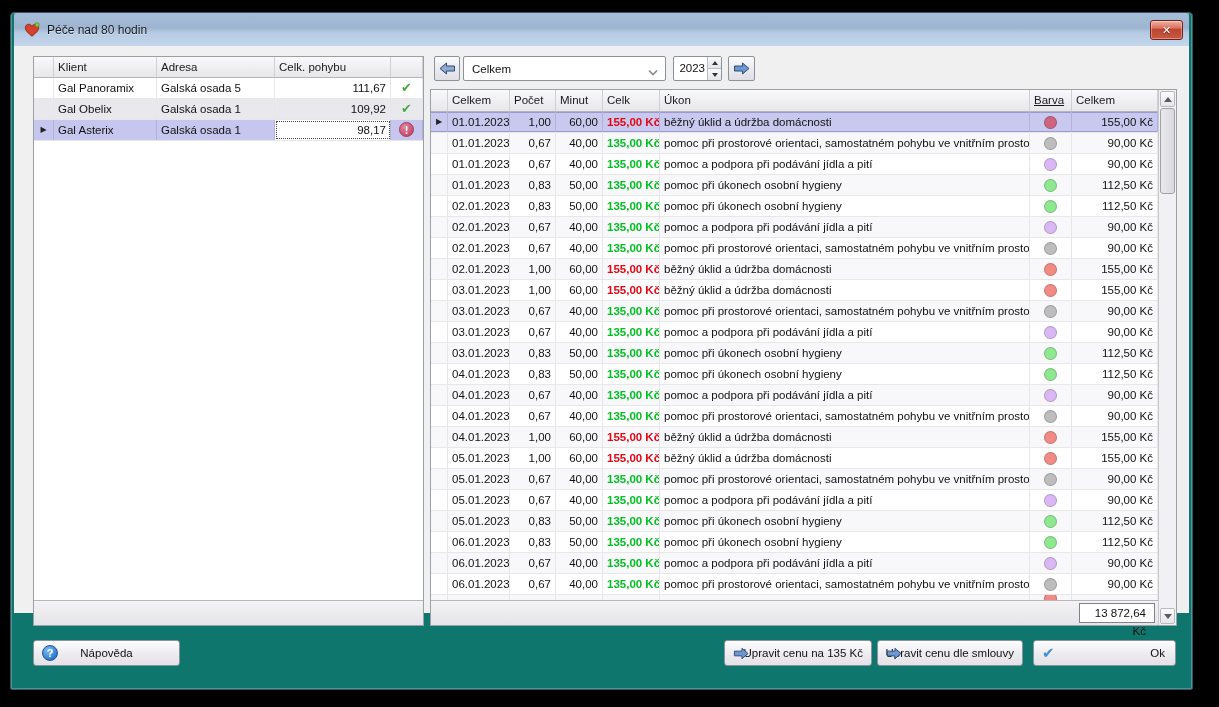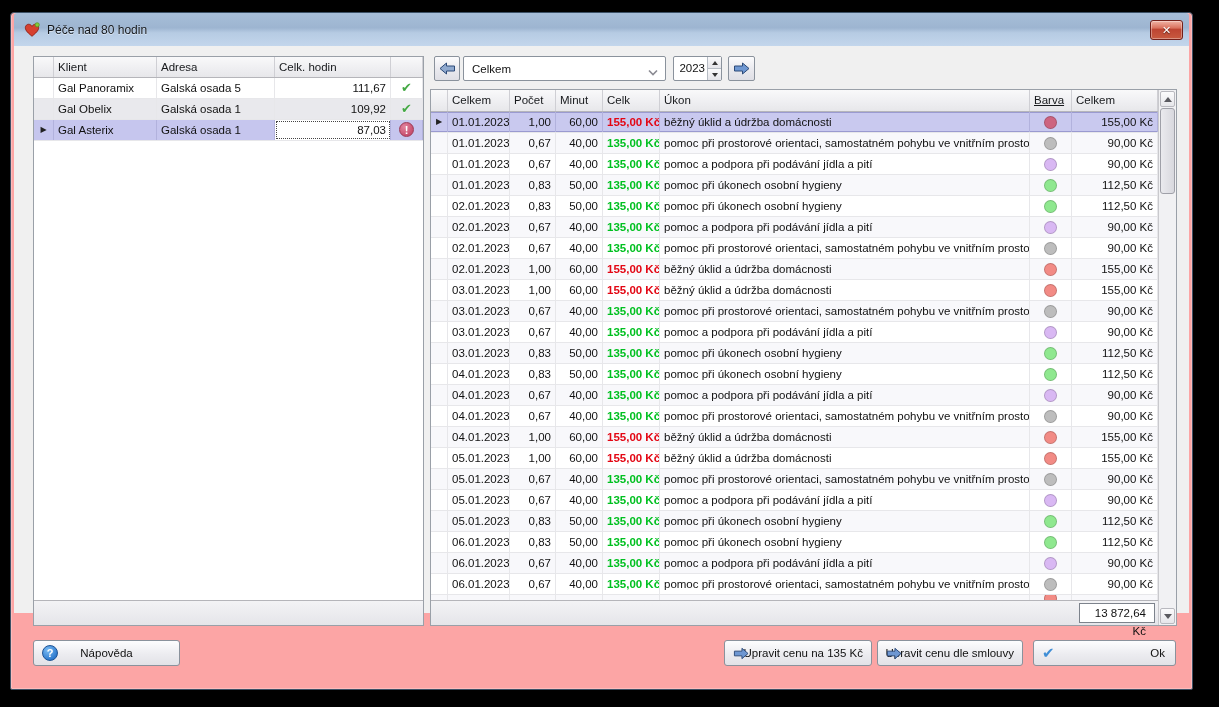--- a/index.html
+++ b/index.html
@@ -1,21 +1,21 @@
 <!DOCTYPE html>
 <html><head>
 <meta charset="utf-8">
 <style>
   html,body{margin:0;padding:0;background:#000;width:1219px;height:707px;overflow:hidden;
     font-family:"Liberation Sans","DejaVu Sans",sans-serif;font-size:11.5px;color:#111;}
   *{box-sizing:border-box;}
 
   
   .window{position:absolute;left:10px;top:12px;width:1183px;height:678px;
-    background:#fca5a5;border:1px solid #3c5166;border-radius:4px 4px 2px 2px;
+    background:#0f766e;border:1px solid #3c5166;border-radius:4px 4px 2px 2px;
     padding:0 3px 3px 3px;box-shadow:0 0 0 1px rgba(255,255,255,.25) inset;}
   .titlebar{position:relative;height:33px;display:flex;align-items:center;
     background:linear-gradient(#a7bed8,#9db5d1 45%,#b6cbe3 60%,#c3d6ec);
     border-radius:3px 3px 0 0;padding-left:9px;}
   .title-text{font-size:12px;color:#15181c;margin-left:6px;text-shadow:0 1px 0 rgba(255,255,255,.5);}
   .heart-icon{width:18px;height:18px;display:inline-block;}
   .close-btn{position:absolute;right:6px;top:7px;width:33px;height:20px;
     background:linear-gradient(#f0b3a5,#d9705c 40%,#bd4432 45%,#c85a40);
     border:1px solid #73201a;border-radius:3px;color:#fff;font-weight:bold;font-size:11px;
     text-align:center;line-height:18px;text-shadow:0 1px 1px rgba(0,0,0,.55);
@@ -129,21 +129,21 @@
     <div class="close-btn">✕</div>
   </div>
 
   <div class="content">
 
     <div class="panel clients">
       <div class="grid-header">
         <div class="cell l-marker"></div>
         <div class="cell l-klient">Klient</div>
         <div class="cell l-adresa">Adresa</div>
-        <div class="cell l-hodin">Celk. hodin</div>
+        <div class="cell l-hodin">Celk. pohybu</div>
         <div class="cell l-icon"></div>
       </div>
       <div>
           <div class="row lrow">
     <div class="cell l-marker marker-glyph"></div>
     <div class="cell l-klient">Gal Panoramix</div>
     <div class="cell l-adresa">Galská osada 5</div>
     <div class="cell l-hodin num">111,67</div>
     <div class="cell l-icon"><span class="status-ok">✔</span></div>
   </div>
@@ -151,21 +151,21 @@
     <div class="cell l-marker marker-glyph"></div>
     <div class="cell l-klient">Gal Obelix</div>
     <div class="cell l-adresa">Galská osada 1</div>
     <div class="cell l-hodin num">109,92</div>
     <div class="cell l-icon"><span class="status-ok">✔</span></div>
   </div>
           <div class="row lrow sel">
     <div class="cell l-marker marker-glyph">▶</div>
     <div class="cell l-klient">Gal Asterix</div>
     <div class="cell l-adresa">Galská osada 1</div>
-    <div class="cell l-hodin num">87,03</div>
+    <div class="cell l-hodin num">98,17</div>
     <div class="cell l-icon"><span class="status-alert">!</span></div>
   </div>
         </div>
       <div class="footerbar"></div>
     </div>
 
     <div class="tool-btn" style="left:420px;width:26px;">
       <svg width="17" height="13" viewBox="0 0 17 13">
         <path d="M15.5 4 L7.5 4 L7.5 1 L1 6.5 L7.5 12 L7.5 9 L15.5 9 Z" fill="#8fa9cf" stroke="#2c4a78" stroke-width="1"></path>
       </svg>

